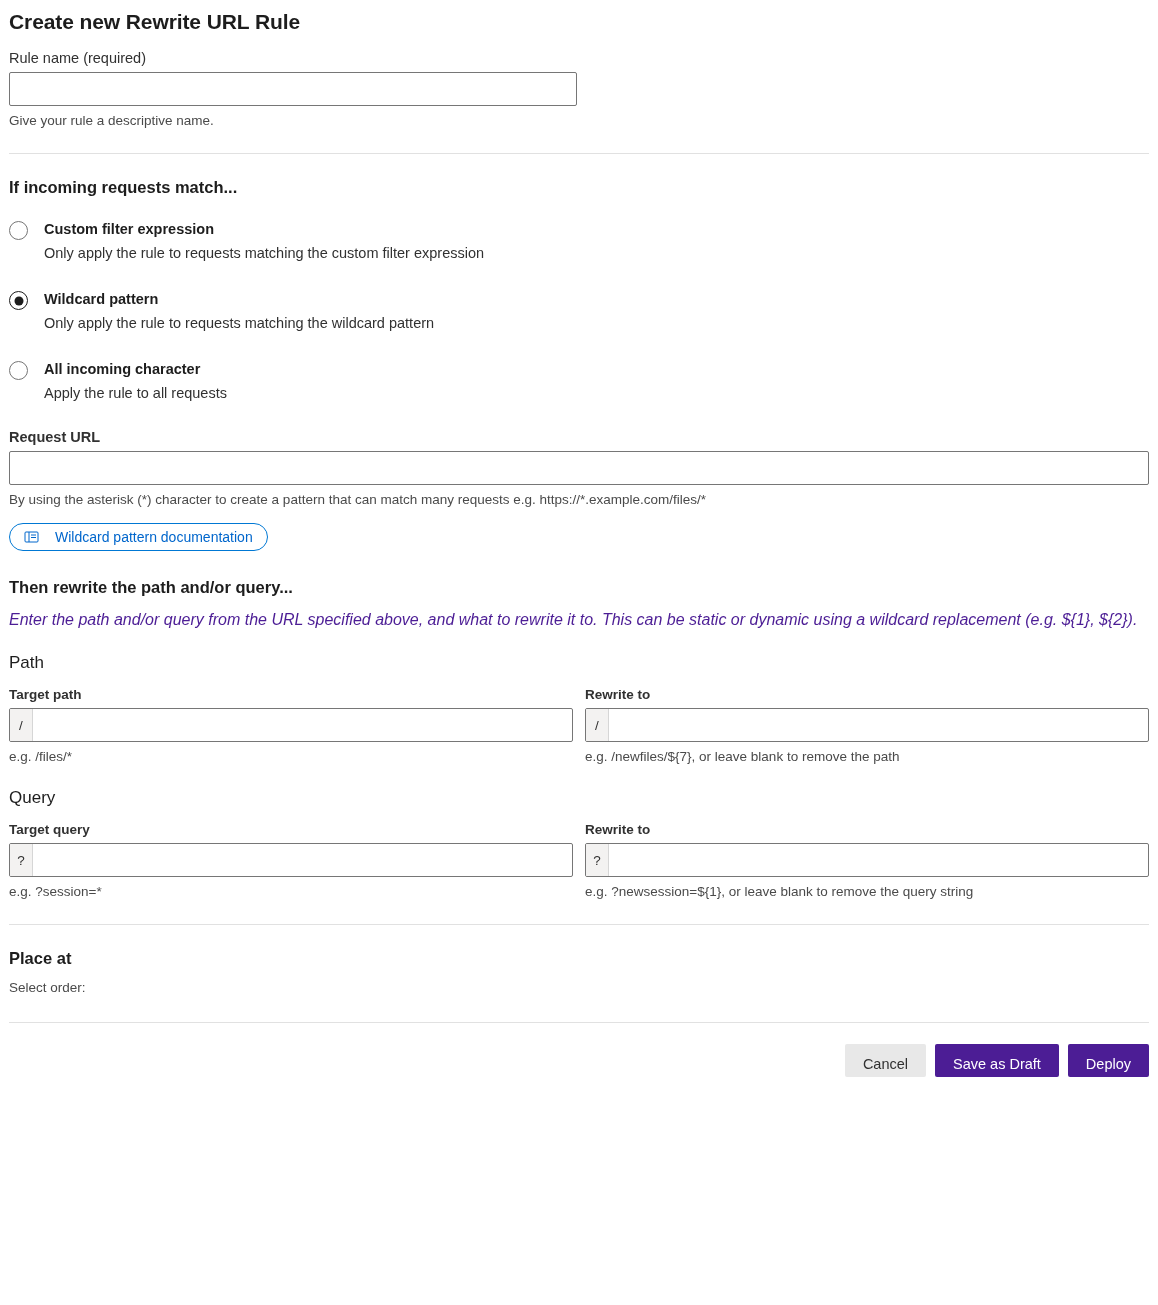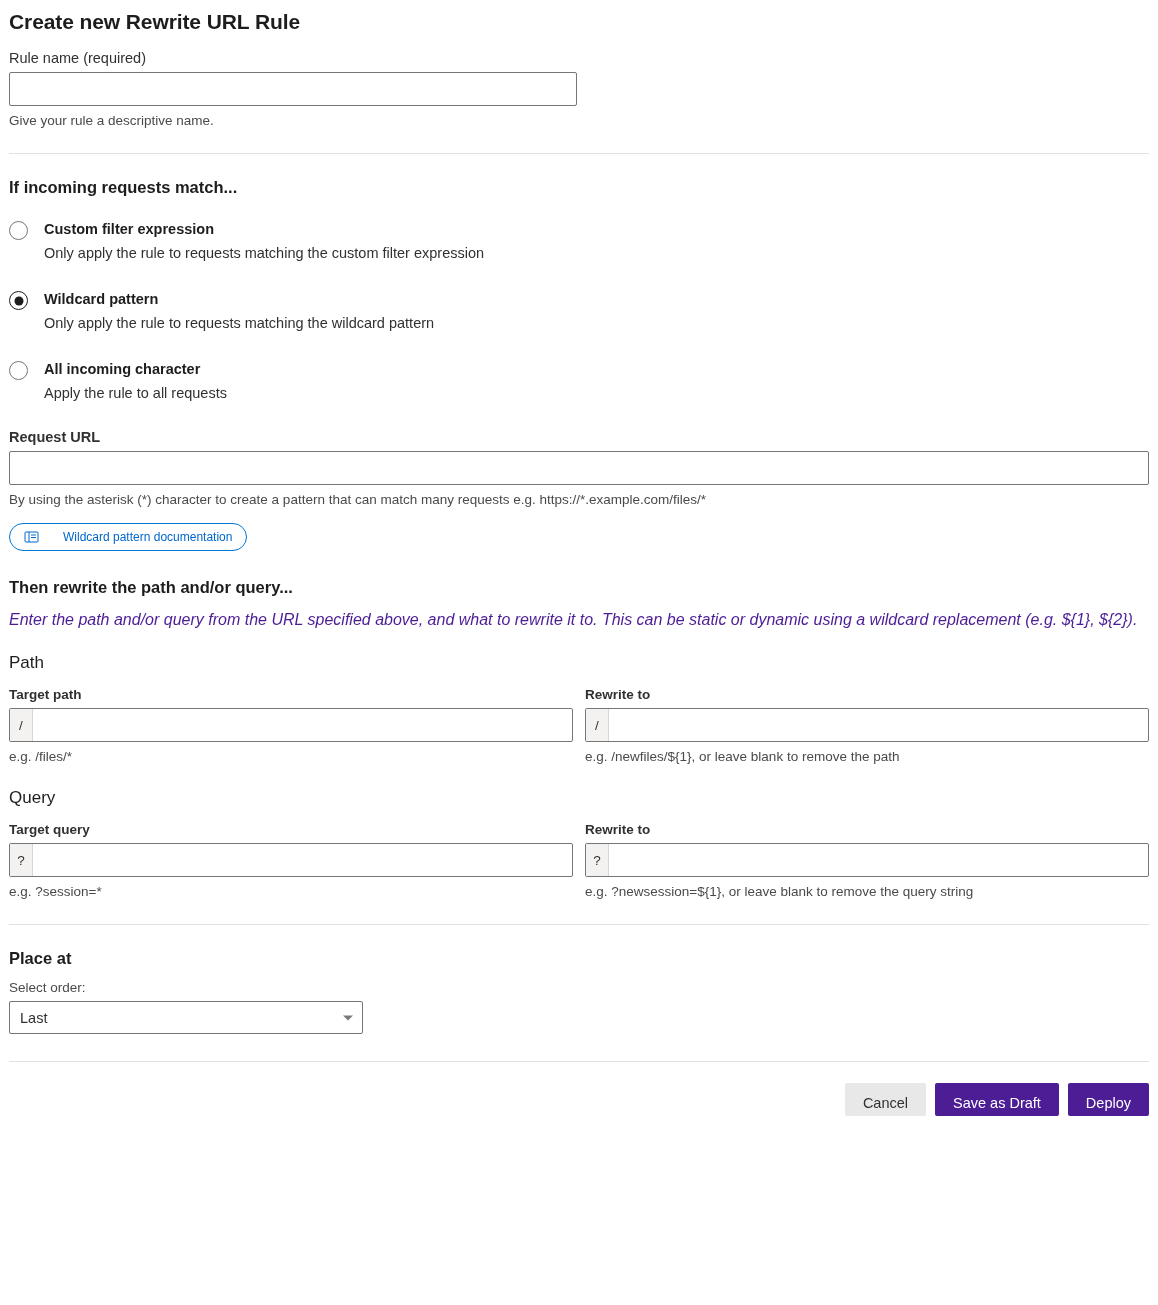--- a/index.html
+++ b/index.html
@@ -112,28 +112,28 @@
     display: block;
     margin-top: 3px;
   }
   .full-input {
     width: 1140px;
     display: block;
   }
   .doc-link-btn {
     display: inline-flex;
     align-items: center;
-    gap: 24px;
+    gap: 16px;
     height: 28px;
     border: 1px solid #0078d4;
     border-radius: 14px;
     padding: 0 14px;
     background: #fff;
     color: #0066cc;
-    font-size: 12px;
+    font-size: 14px;
     font-family: "Liberation Sans", sans-serif;
     margin-top: 16px;
     cursor: pointer;
   }
   .doc-link-btn svg { display: block; }
   .then-heading {
     font-size: 16.5px;
     font-weight: bold;
     color: #1d1d1d;
     margin: 27px 0 0 0;
@@ -336,21 +336,21 @@
         <input type="text" value="" style="">
       </div>
       <div class="hint">e.g. /files/*</div>
     </div>
     <div class="col">
       <div class="col-label">Rewrite to</div>
       <div class="prefixed-input">
         <div class="prefix-box">/</div>
         <input type="text" value="" style="">
       </div>
-      <div class="hint">e.g. /newfiles/${1}, or leave blank to remove the path</div>
+      <div class="hint">e.g. /newfiles/${7}, or leave blank to remove the path</div>
     </div>
   </div>
 
   <div class="sub-heading">Query</div>
   <div class="two-col">
     <div class="col">
       <div class="col-label">Target query</div>
       <div class="prefixed-input">
         <div class="prefix-box">?</div>
         <input type="text" value="" style="">
@@ -364,24 +364,20 @@
         <input type="text" value="" style="">
       </div>
       <div class="hint">e.g. ?newsession=${1}, or leave blank to remove the query string</div>
     </div>
   </div>
 
   <hr class="divider">
 
   <div class="place-heading">Place at</div>
   <div class="help-text" style="margin-top:12px;">Select order:</div>
-  <div class="select-wrap">
-    <div class="select-box">Last</div>
-    <div class="select-caret"></div>
-  </div>
 
   <hr class="footer-divider">
 
   <div class="footer">
     <button class="btn btn-cancel">Cancel</button>
     <button class="btn btn-primary">Save as Draft</button>
     <button class="btn btn-primary">Deploy</button>
   </div>
 
 </div>

